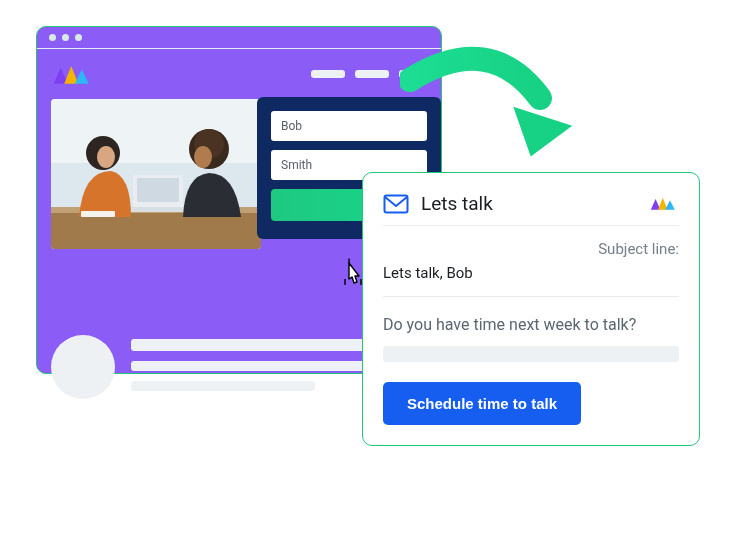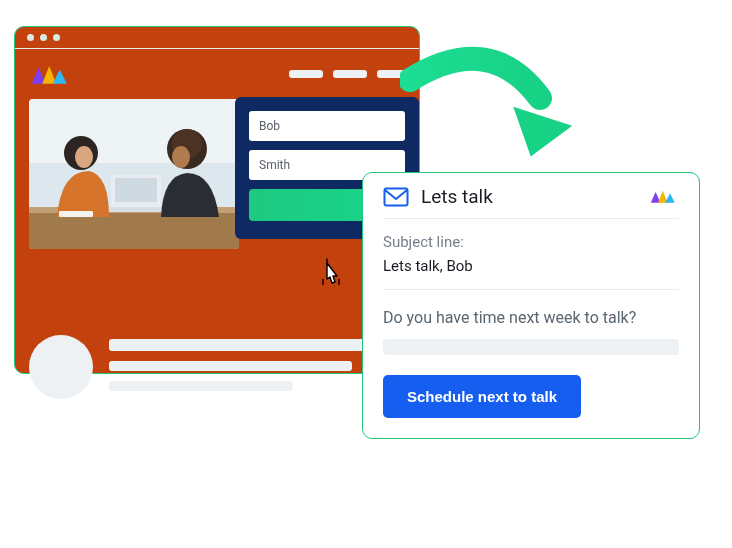--- a/index.html
+++ b/index.html
@@ -8,27 +8,27 @@
     background: #fff;
     width: 732px;
     height: 548px;
     position: relative;
     overflow: hidden;
   }
 
   
   .browser-card {
     position: absolute;
-    left: 14px;
+    left: 36px;
     top: 26px;
     width: 406px;
     height: 348px;
     border: 1.5px solid #1fc77c;
     border-radius: 10px;
-    background: #c2410c;
+    background: #8b5cf6;
   }
   .browser-bar {
     height: 22px;
     border-bottom: 1px solid #e6efe9;
     display: flex;
     align-items: center;
     padding-left: 12px;
     gap: 6px;
   }
   .dot {
@@ -109,30 +109,30 @@
   }
 
   
   .email-card {
     position:absolute;
     left: 362px; top: 172px;
     width: 338px;
     border:1.5px solid #1fc77c;
     border-radius:10px;
     background:#fff;
-    padding: 12px 20px 20px 20px;
+    padding: 19px 20px 20px 20px;
     z-index: 5;
   }
   .email-head { display:flex; align-items:center; gap:12px; border-bottom:1px solid #e8ecef; padding-bottom:10px; }
   .mail-icon { width:26px; height:22px; color:#155eef; flex:0 0 auto; }
   .email-title { font-size:19px; color:#1b1f24; flex:1; }
   .mini-logo { width:30px; height:22px; }
 
   .subject-block { border-bottom:1px solid #e8ecef; padding:14px 0 14px 0; }
-  .subject-label { font-size:15px; color:#74808c; margin-bottom:6px; }
+  .subject-label { font-size:15px; color:#74808c; margin-bottom:6px;text-align:right; }
   .subject-value { font-size:15px; color:#1b1f24; font-weight:400; }
 
   .body-block { padding:18px 0 0 0; }
   .greeting { font-size:16px; color:#5a6670; margin-bottom:20px; }
   .body-copy { font-size:16px; color:#5a6670; margin-bottom:12px; }
   .body-ph { height:16px; background:#eef1f4; border-radius:3px; width:100%; }
 
   .cta {
     margin-top:20px;
     display:inline-block;
@@ -258,15 +258,15 @@
   </div>
 
   <div class="subject-block">
     <div class="subject-label">Subject line:</div>
     <div class="subject-value">Lets talk, Bob</div>
   </div>
 
   <div class="body-block">
     <div class="body-copy">Do you have time next week to talk?</div>
     <div class="body-ph"></div>
-    <button class="cta">Schedule next to talk</button>
+    <button class="cta">Schedule time to talk</button>
   </div>
 </div>
 
 </body></html>

